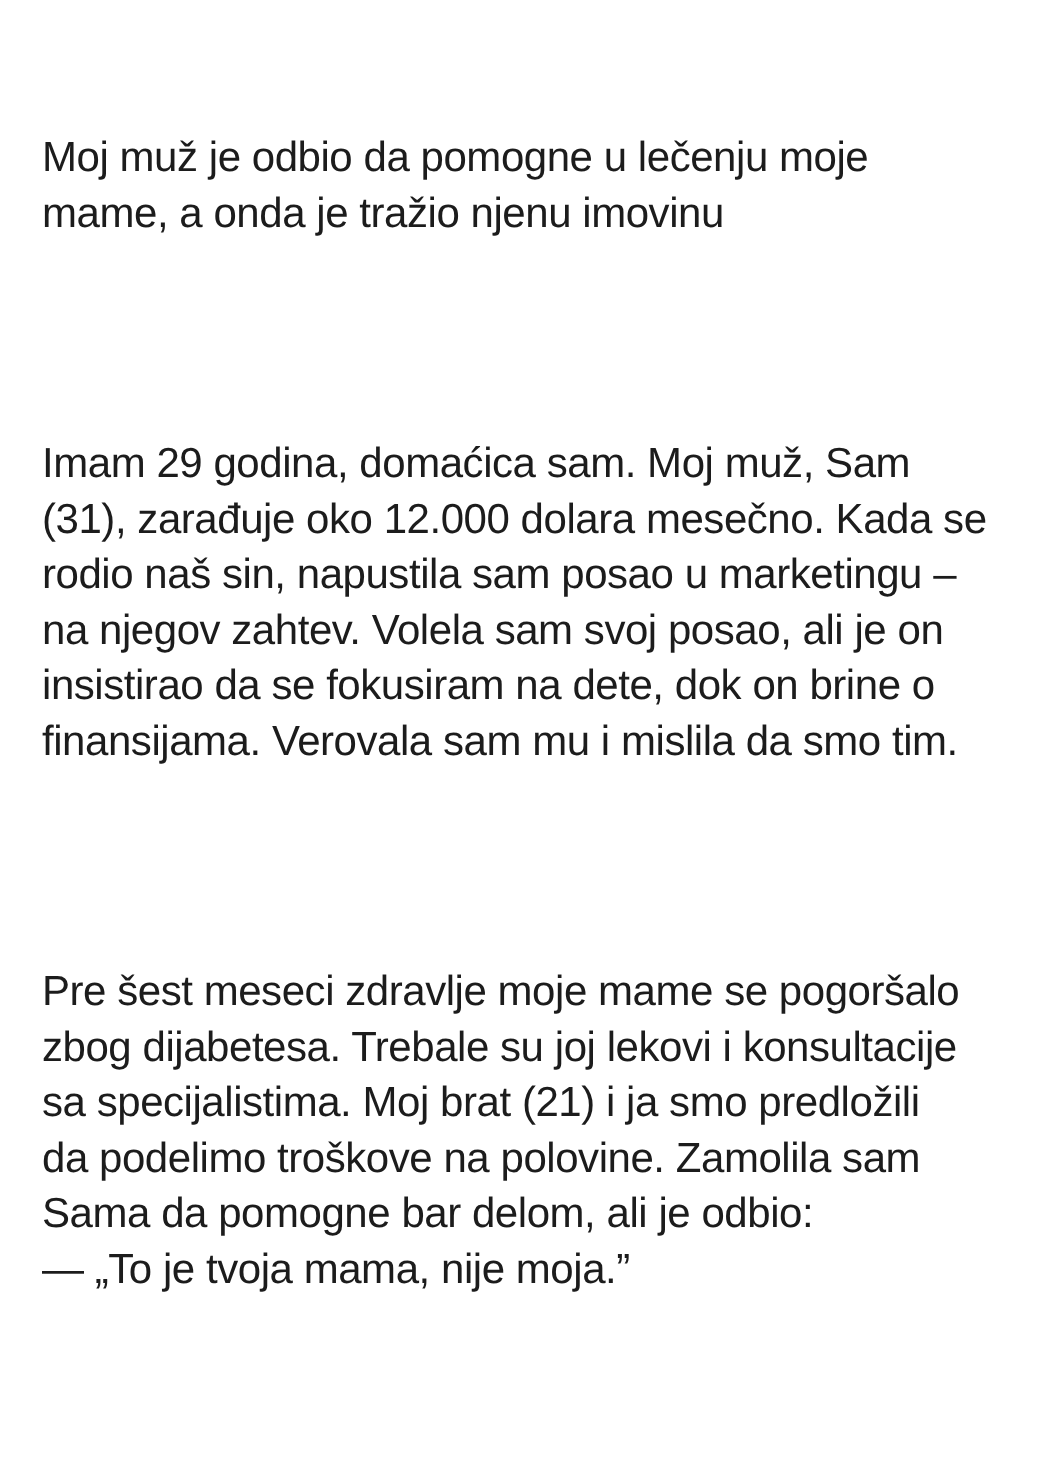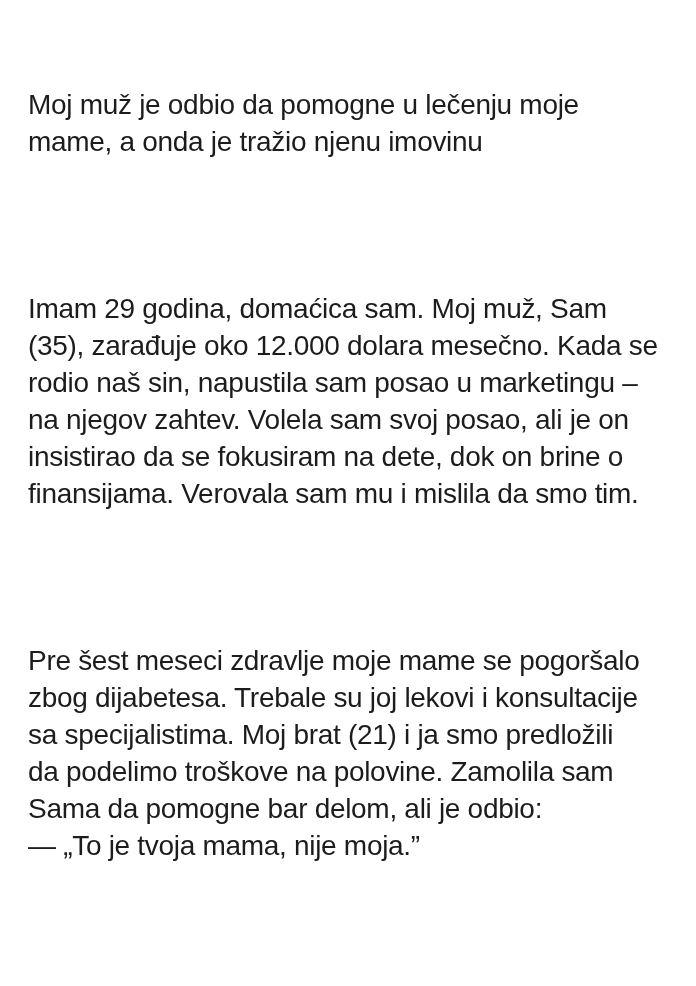--- a/index.html
+++ b/index.html
@@ -40,21 +40,21 @@
   }
 </style>
 </head>
 <body>
 
 <main class="article">
   <h1>Moj muž je odbio da pomogne u lečenju moje
 mame, a onda je tražio njenu imovinu</h1>
 
   <p>Imam 29 godina, domaćica sam. Moj muž, Sam
-(35), zarađuje oko 12.000 dolara mesečno. Kada se
+(31), zarađuje oko 12.000 dolara mesečno. Kada se
 rodio naš sin, napustila sam posao u marketingu –
 na njegov zahtev. Volela sam svoj posao, ali je on
 insistirao da se fokusiram na dete, dok on brine o
 finansijama. Verovala sam mu i mislila da smo tim.</p>
 
   <p>Pre šest meseci zdravlje moje mame se pogoršalo
 zbog dijabetesa. Trebale su joj lekovi i konsultacije
 sa specijalistima. Moj brat (21) i ja smo predložili
 da podelimo troškove na polovine. Zamolila sam
 Sama da pomogne bar delom, ali je odbio:

